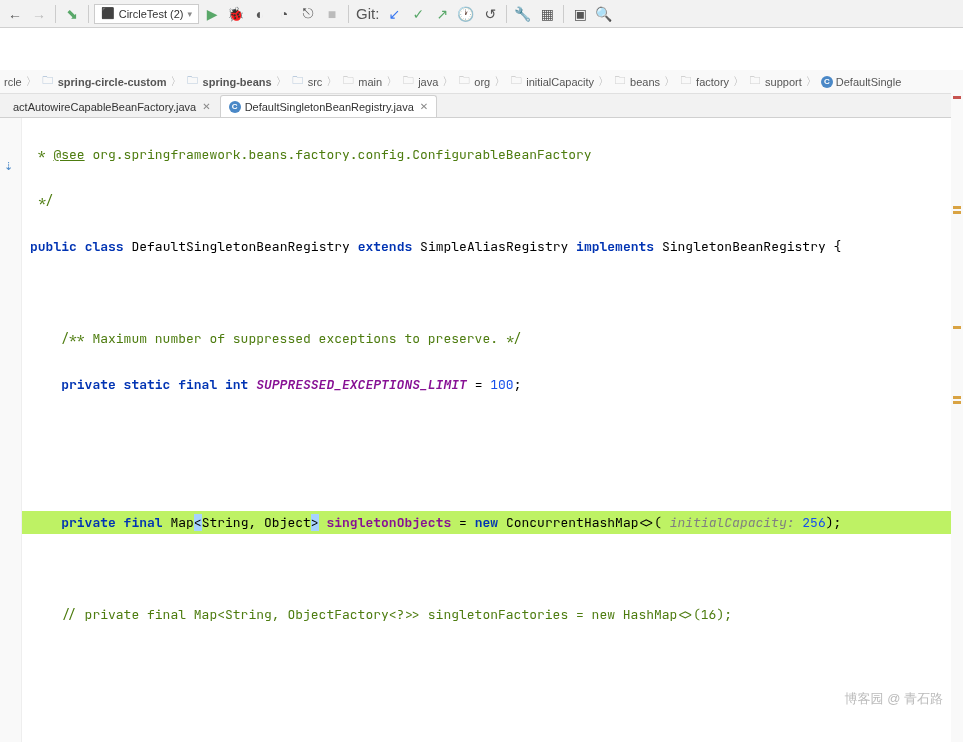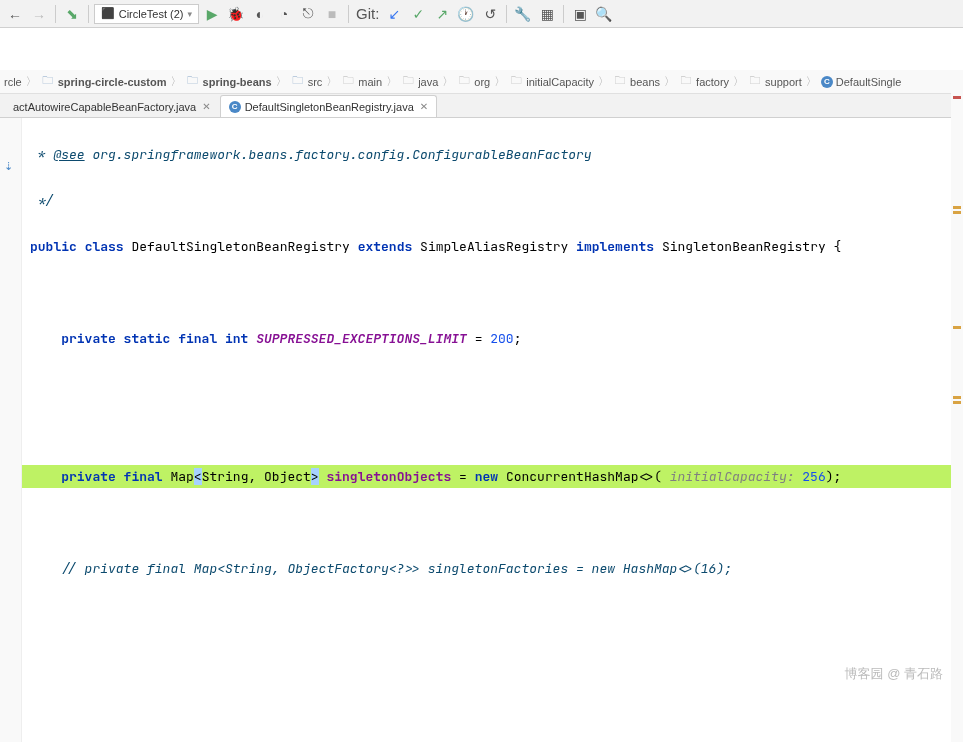--- a/index.html
+++ b/index.html
@@ -21,28 +21,28 @@
 .tab-close { color:#888; font-size:10px; margin-left:2px; }
 .c-icon { width:12px; height:12px; border-radius:50%; background:#4a88c7; color:#fff; font-size:8px; display:flex; align-items:center; justify-content:center; font-weight:bold; }
 .editor-wrap { display:flex; height:calc(100% - 76px); }
 .gutter { width:22px; background:#f9f9f9; border-right:1px solid #eee; flex-shrink:0; position:relative; }
 .gutter-ic { position:absolute; left:4px; font-size:11px; color:#4a88c7; }
 .code { flex:1; font-family:"JetBrains Mono",Consolas,monospace; font-size:13px; line-height:23px; padding:2px 0 0 8px; white-space:pre; overflow:hidden; position:relative; }
 .line { height:23px; }
 .kw { color:#0033b3; font-weight:bold; }
 .field { color:#871094; font-weight:bold; }
 .num { color:#1750eb; }
-.cmt { color:#0c4a6e; font-style:italic; }
+.cmt { color:#4d7c0f; }
 .param { color:#808080; font-style:italic; }
 .hl-line { background:#bef264; margin-left:-8px; padding-left:8px; width:calc(100% + 8px); }
 .hl-sel { background:#a6d2ff; }
 .hl-cmt { background:#f7e9c4; }
 .stripe { position:absolute; right:0; top:76px; width:12px; background:#f9f9f9; height:calc(100% - 76px); }
 .stripe-mark { position:absolute; right:2px; width:8px; height:3px; }
-.watermark { position:absolute; right:20px; bottom:59px; color:#bbb; font-size:13px; pointer-events:none; }
+.watermark { position:absolute; right:20px; bottom:34px; color:#bbb; font-size:13px; pointer-events:none; }
 .green { color:#59a869; }
 .blue { color:#3574f0; }
 .play { color:#59a869; }
 .bug { color:#59a869; }
 </style>
 </head>
 <body>
 
 <div class="toolbar">
   <div class="tb-btn">←</div>
@@ -151,21 +151,22 @@
 
 <div class="editor-wrap">
   <div class="gutter">
     <span class="gutter-ic" style="top:42px">⇣</span>
   </div>
   <div class="code">
 <div class="line"><span class="cmt"><span> * </span><span style="text-decoration:underline">@see</span><span> org.springframework.beans.factory.config.ConfigurableBeanFactory</span></span></div>
 <div class="line"><span class="cmt"> */</span></div>
 <div class="line"><span class="kw">public</span> <span class="kw">class</span> <span>DefaultSingletonBeanRegistry</span> <span class="kw">extends</span> <span>SimpleAliasRegistry</span> <span class="kw">implements</span> <span>SingletonBeanRegistry {</span></div>
 <div class="line"></div>
-<div class="line">    <span class="kw">private static final int</span> <span class="field" style="font-style:italic">SUPPRESSED_EXCEPTIONS_LIMIT</span><span> = </span><span class="num">200</span><span>;</span></div>
+<div class="line">    <span class="cmt">/** Maximum number of suppressed exceptions to preserve. */</span></div>
+<div class="line">    <span class="kw">private static final int</span> <span class="field" style="font-style:italic">SUPPRESSED_EXCEPTIONS_LIMIT</span><span> = </span><span class="num">100</span><span>;</span></div>
 <div class="line"></div>
 <div class="line"></div>
 <div class="line hl-line">    <span class="kw">private final</span> <span>Map</span><span class="hl-sel">&lt;</span><span>String, Object</span><span class="hl-sel">&gt;</span> <span class="field">singletonObjects</span><span> = </span><span class="kw">new</span><span> ConcurrentHashMap&lt;&gt;( </span><span class="param">initialCapacity: </span><span class="num">256</span><span>);</span></div>
 <div class="line"></div>
 <div class="line">    <span class="cmt">// private final Map&lt;String, ObjectFactory&lt;?&gt;&gt; singletonFactories = new HashMap&lt;&gt;(16);</span></div>
 <div class="line"></div>
 
 
 
 

